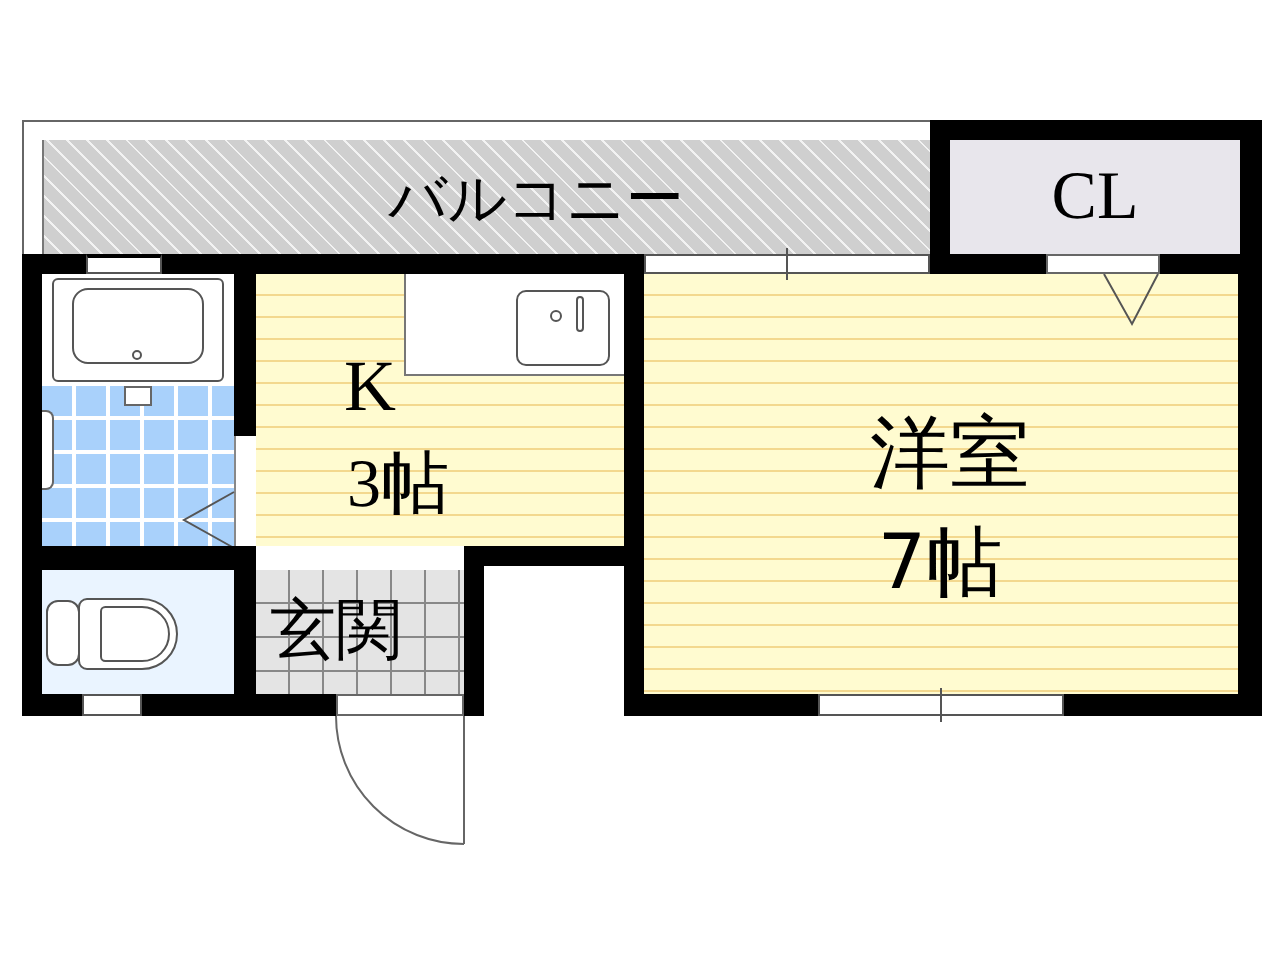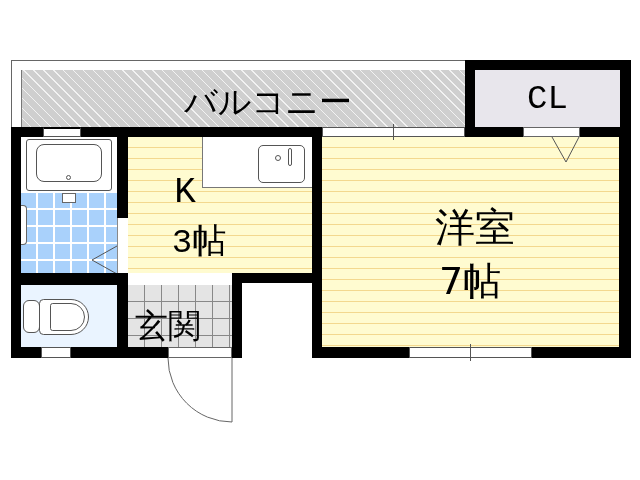--- a/index.html
+++ b/index.html
@@ -22,28 +22,28 @@
   }
   .tile-gray {
     background-color:#e4e4e4;
     background-image:
       repeating-linear-gradient(90deg, transparent 0 16px, #888 16px 17px),
       repeating-linear-gradient(180deg, transparent 0 16px, #888 16px 17px);
   }
   .win { background:#fff; border:1px solid #555; }
   .label { color:#000; white-space:nowrap; text-align:center; line-height:1; }
   .jp { font-family:"DejaVu Sans", sans-serif; }
-  .serif { font-family:Liberation Mono, monospace; }
+  .serif { font-family:Liberation Serif, serif; }
 </style>
 </head>
 <body>
 
 <div class="abs" style="left:11px;top:60px;width:456px;height:70px;border:1px solid #666;border-bottom:none;background:#fff;"></div>
 <div class="abs hatch" style="left:21px;top:70px;width:444px;height:57px;border-left:1px solid #777;"></div>
-<div class="abs label jp" style="left:180px;top:85px;width:176px;font-size:33px;">バルコニー</div>
+<div class="abs label jp" style="left:180px;top:85px;width:176px;font-size:29px;">バルコニー</div>
 
 <div class="abs wall" style="left:465px;top:60px;width:166px;height:78px;"></div>
 <div class="abs" style="left:475px;top:70px;width:145px;height:57px;background:#e8e6ec;"></div>
 <div class="abs label serif" style="left:475px;top:82px;width:145px;font-size:34px;">CL</div>
 <div class="abs" style="left:523px;top:127px;width:57px;height:10px;background:#fff;border:1px solid #666;"></div>
 <svg class="abs" style="left:550px;top:137px;" width="30" height="30">
   <polyline points="2,0 16,25 29,0" fill="none" stroke="#555" stroke-width="1"></polyline>
 </svg>
 
 <div class="abs wall" style="left:11px;top:127px;width:311px;height:10px;"></div>
@@ -78,21 +78,21 @@
 <div class="abs" style="left:202px;top:137px;width:110px;height:51px;background:#fff;border:1px solid #777;border-right:none;border-top:none;"></div>
 <div class="abs" style="left:258px;top:145px;width:47px;height:38px;border:1px solid #555;border-radius:5px;background:#fff;"></div>
 <div class="abs" style="left:275px;top:155px;width:6px;height:6px;border:1px solid #555;border-radius:50%;"></div>
 <div class="abs" style="left:288px;top:148px;width:4px;height:18px;border:1px solid #555;border-radius:2px;background:#fff;"></div>
 <div class="abs label serif" style="left:140px;top:175px;width:90px;font-size:36px;">K</div>
 <div class="abs label serif" style="left:144px;top:226px;width:110px;font-size:34px;">3帖</div>
 <div class="abs wall" style="left:232px;top:273px;width:80px;height:10px;"></div>
 
 <div class="abs" style="left:128px;top:273px;width:104px;height:12px;background:#fff;"></div>
 <div class="abs tile-gray" style="left:128px;top:285px;width:104px;height:62px;"></div>
-<div class="abs label jp" style="left:128px;top:298px;width:80px;font-size:33px;margin-top:11px;">玄関</div>
+<div class="abs label jp" style="left:128px;top:298px;width:80px;font-size:33px;">玄関</div>
 <div class="abs wall" style="left:232px;top:273px;width:10px;height:85px;"></div>
 <div class="abs" style="left:168px;top:347px;width:64px;height:11px;background:#fff;border:1px solid #666;"></div>
 <svg class="abs" style="left:166px;top:356px;" width="70" height="68">
   <path d="M2 2 A 64 64 0 0 0 66 66" fill="none" stroke="#666" stroke-width="1"></path>
   <line x1="66" y1="2" x2="66" y2="66" stroke="#666" stroke-width="1"></line>
 </svg>
 
 <div class="abs wall" style="left:312px;top:127px;width:319px;height:231px;"></div>
 <div class="abs floor" style="left:322px;top:137px;width:297px;height:210px;"></div>
 <div class="abs win" style="left:322px;top:127px;width:143px;height:10px;"></div>

